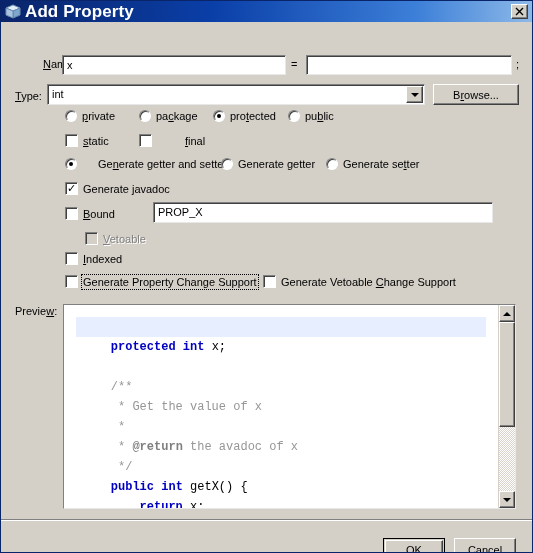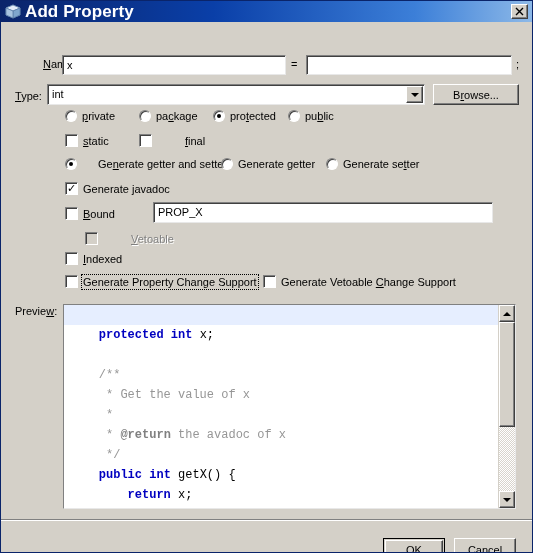--- a/index.html
+++ b/index.html
@@ -215,21 +215,21 @@
   }
   .rb-dot {
     position: absolute;
     width: 4px; height: 4px;
     border-radius: 50%;
     background: #000;
     left: 3px; top: 3px;
   }
 
   .ctl-label { font-size: 11px; white-space: nowrap; }
-  .ctl-label.disabled { color: #808080; text-shadow: 1px 1px 0 #fff; margin-left: 28px; }
+  .ctl-label.disabled { color: #808080; text-shadow: 1px 1px 0 #fff; }
   .focus-ring { outline: 1px dotted #000; outline-offset: 1px; }
 
   
   .preview-wrap {
     position: absolute;
     left: 62px; top: 282px;
     width: 453px; height: 205px;
     background: #fff;
     border-top: 1px solid #808080;
     border-left: 1px solid #808080;
@@ -237,21 +237,21 @@
     border-bottom: 1px solid #e8e8e8;
     box-shadow: inset 1px 1px 0 #404040;
     box-sizing: border-box;
     display: flex;
     overflow: hidden;
   }
   .code-area {
     flex: 1 1 auto;
     overflow: hidden;
     background: #fff;
-    padding: 0;
+    padding: 12px;
     position: relative;
   }
   .code-line {
     font-family: "Liberation Mono", "DejaVu Sans Mono", monospace;
     font-size: 12px;
     line-height: 20px;
     height: 20px;
     white-space: pre;
     padding-left: 6px;
     color: #000;

